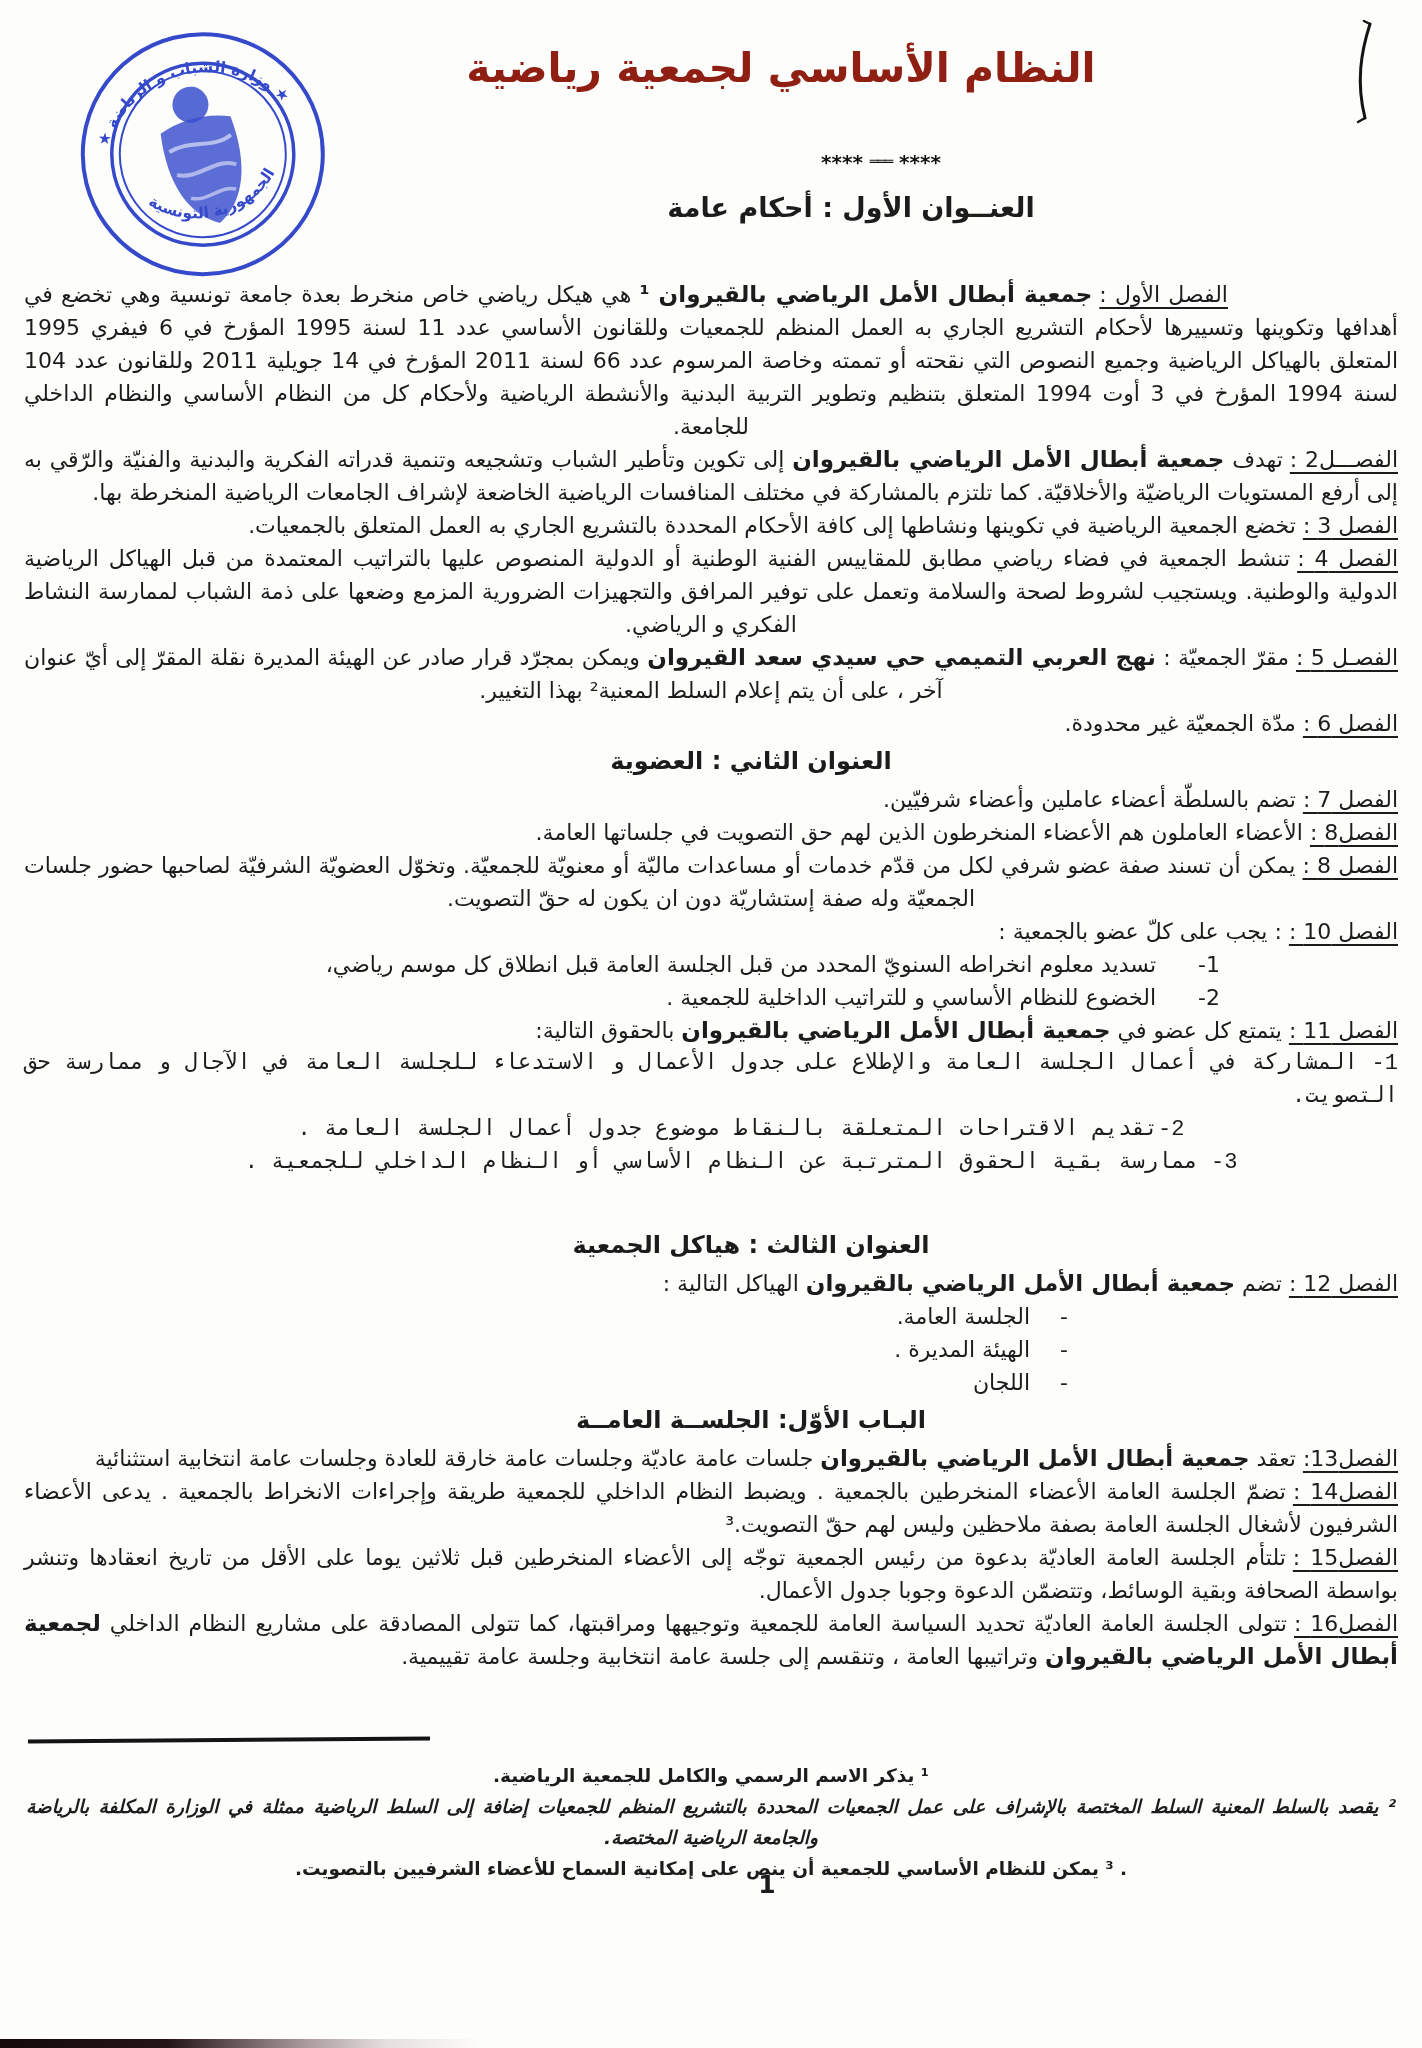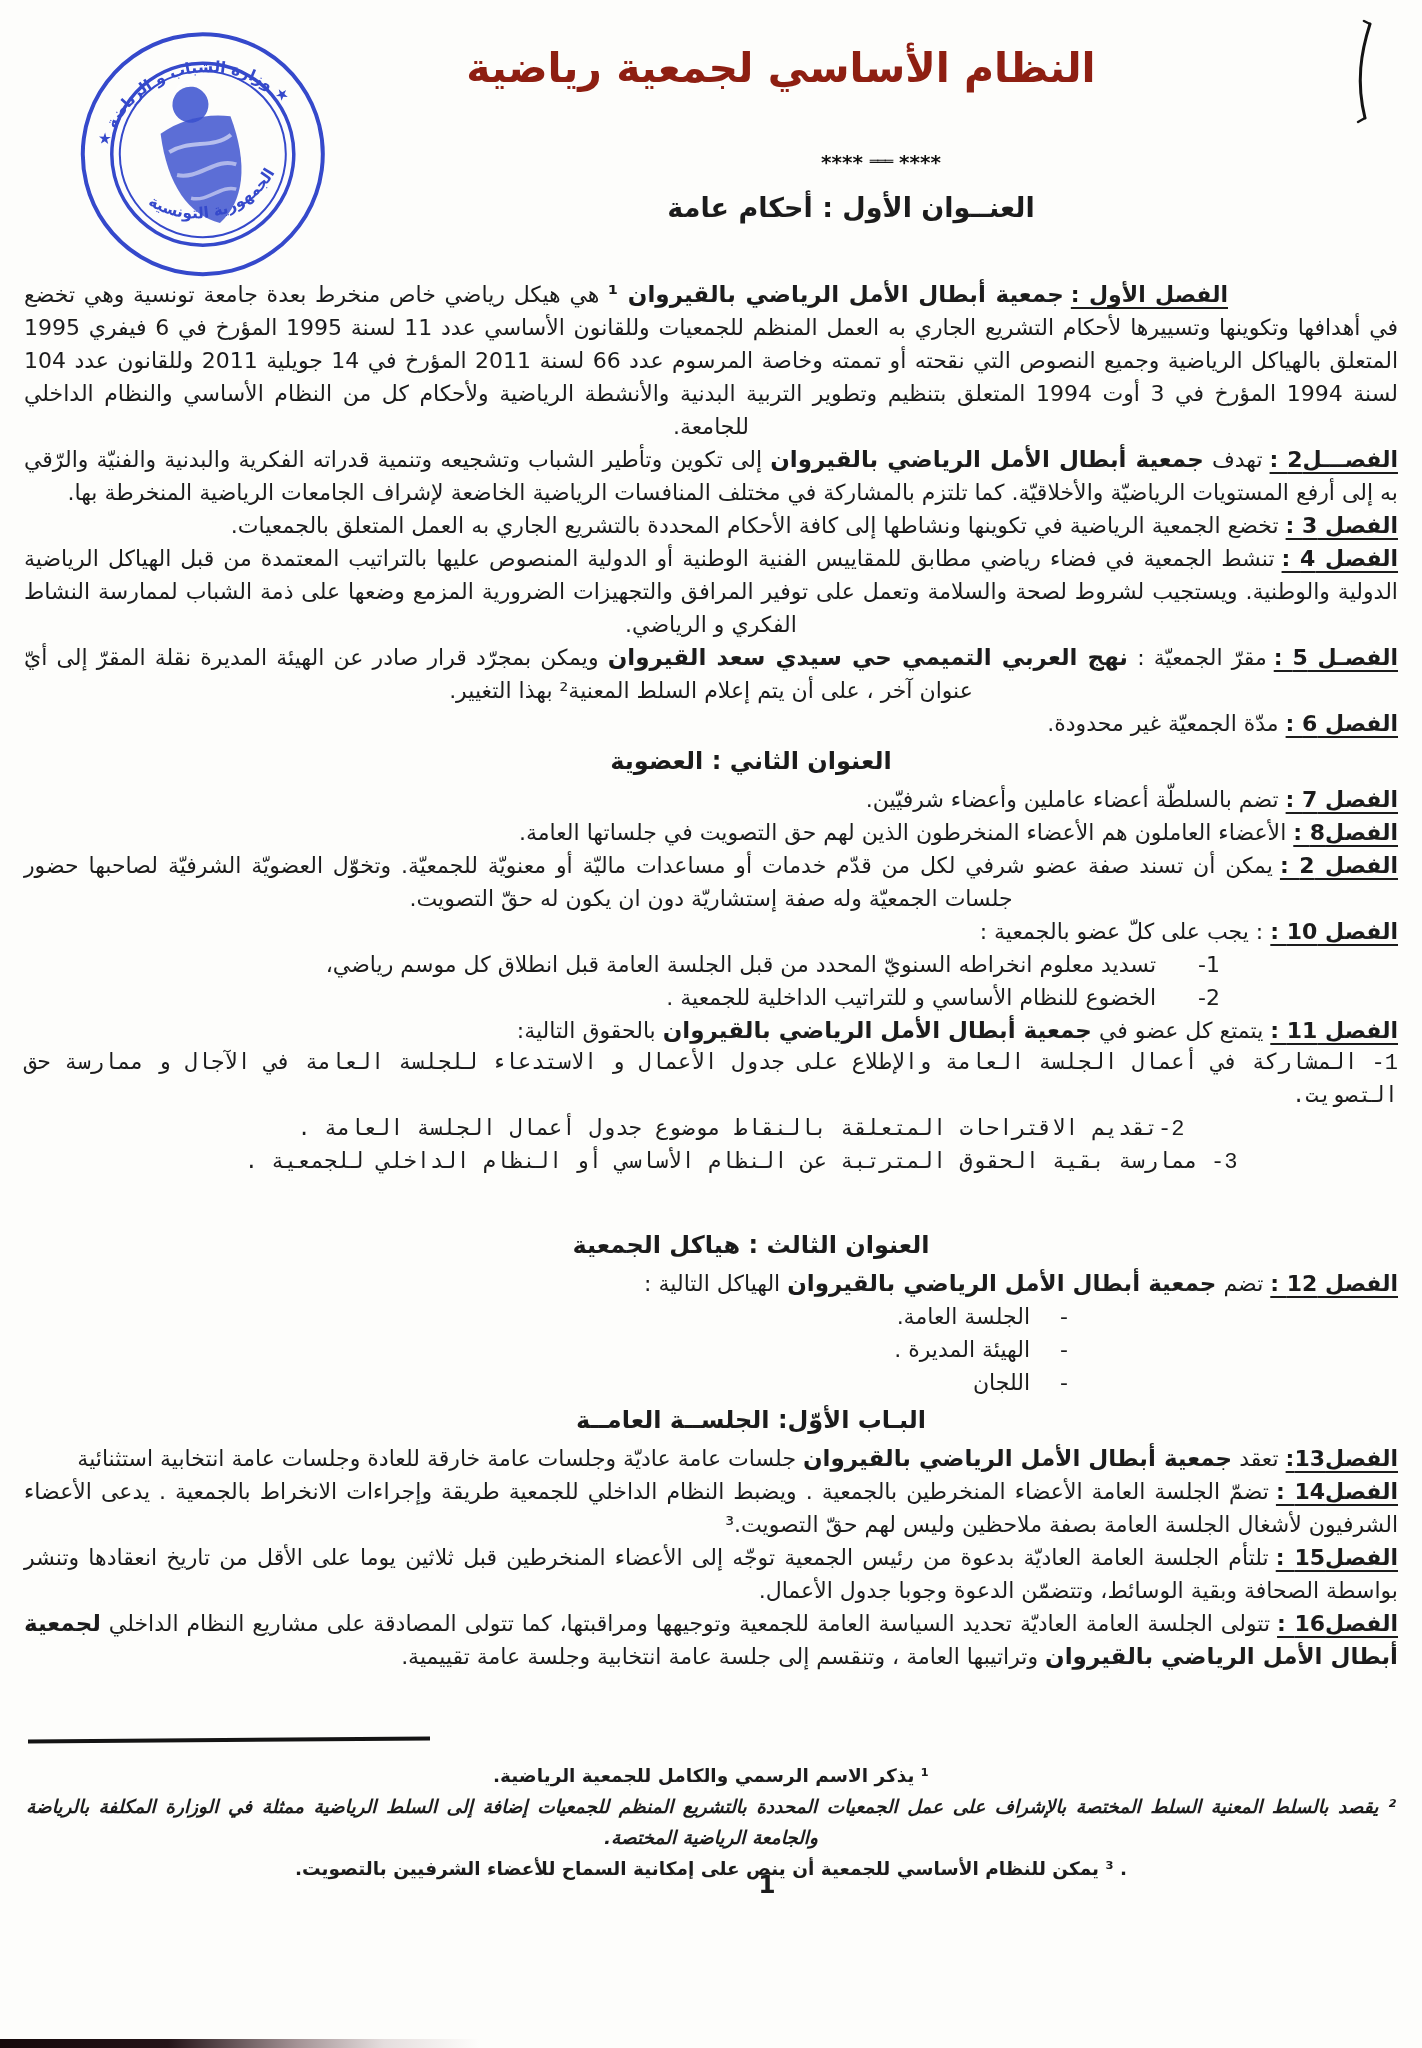--- a/index.html
+++ b/index.html
@@ -41,21 +41,21 @@
   .pen-mark{position:absolute;left:1334px;top:16px;width:50px;height:116px;}
   
   .body{
     padding:278px 24px 0 24px;
     font-size:22px;line-height:33px;
     text-align:justify;
   }
   .article{margin:0;text-align:justify;text-align-last:right;}
   .article.center-last{text-align-last:center;}
   .article.indent-first{text-indent:170px;}
-  .label{font-weight:bold;text-decoration:underline;text-underline-offset:5px;text-decoration-thickness:2px;margin-left:7px;}
+  .label{font-weight:normal;text-decoration:underline;text-underline-offset:5px;text-decoration-thickness:2px;margin-left:7px;}
   .strong{font-weight:bold;font-size:23px;}
   .center-head{margin:5px 0;text-align:center;font-size:24px;font-weight:bold;transform:translateX(40px);}
   .gap-top{margin-top:50px;}
   .num-item{margin:0;padding-right:178px;text-align:right;}
   .num-item .num{margin-left:42px;}
   .a11-item{margin:0;font-family:Liberation Mono, monospace;}
   .a11-just{text-align:justify;text-align-last:right;}
   .a11-center{text-align:center;transform:translateX(30px);}
   .dash-item{margin:0;padding-right:330px;text-align:right;}
   .dash-item .dash{margin-left:30px;}
@@ -130,21 +130,21 @@
     <p class="article center-last"><span class="label">الفصـل 5 :</span><span>مقرّ الجمعيّة : </span><span class="strong">نهج العربي التميمي حي سيدي سعد القيروان</span><span> ويمكن بمجرّد قرار صادر عن الهيئة المديرة نقلة المقرّ إلى أيّ عنوان آخر ، على أن يتم إعلام السلط المعنية² بهذا التغيير.</span></p>
 
     <p class="article"><span class="label">الفصل 6 :</span><span>مدّة الجمعيّة غير محدودة.</span></p>
 
     <p class="center-head">العنوان الثاني : العضوية</p>
 
     <p class="article"><span class="label">الفصل 7 :</span><span>تضم بالسلطّة أعضاء عاملين وأعضاء شرفيّين.</span></p>
 
     <p class="article"><span class="label">الفصل8 :</span><span>الأعضاء العاملون هم الأعضاء المنخرطون الذين لهم حق التصويت في جلساتها العامة.</span></p>
 
-    <p class="article center-last"><span class="label">الفصل 2 :</span><span>يمكن أن تسند صفة عضو شرفي لكل من قدّم خدمات أو مساعدات ماليّة أو معنويّة للجمعيّة. وتخوّل العضويّة الشرفيّة لصاحبها حضور جلسات الجمعيّة وله صفة إستشاريّة دون ان يكون له حقّ التصويت.</span></p>
+    <p class="article center-last"><span class="label">الفصل 8 :</span><span>يمكن أن تسند صفة عضو شرفي لكل من قدّم خدمات أو مساعدات ماليّة أو معنويّة للجمعيّة. وتخوّل العضويّة الشرفيّة لصاحبها حضور جلسات الجمعيّة وله صفة إستشاريّة دون ان يكون له حقّ التصويت.</span></p>
 
     <p class="article"><span class="label">الفصل 10 :</span><span>: يجب على كلّ عضو بالجمعية :</span></p>
     <p class="num-item"><span class="num">1-</span><span>تسديد معلوم انخراطه السنويّ المحدد من قبل الجلسة العامة قبل انطلاق كل موسم رياضي،</span></p>
     <p class="num-item"><span class="num">2-</span><span>الخضوع للنظام الأساسي و للتراتيب الداخلية للجمعية .</span></p>
 
     <p class="article"><span class="label">الفصل 11 :</span><span>يتمتع كل عضو في </span><span class="strong">جمعية أبطال الأمل الرياضي بالقيروان</span><span> بالحقوق التالية:</span></p>
     <p class="a11-item a11-just">1- المشاركة في أعمال الجلسة العامة والإطلاع على جدول الأعمال و الاستدعاء للجلسة العامة في الآجال و ممارسة حق التصويت.</p>
     <p class="a11-item a11-center">2-تقديم الاقتراحات المتعلقة بالنقاط موضوع جدول أعمال الجلسة العامة .</p>
     <p class="a11-item a11-center">3- ممارسة بقية الحقوق المترتبة عن النظام الأساسي أو النظام الداخلي للجمعية .</p>
 

